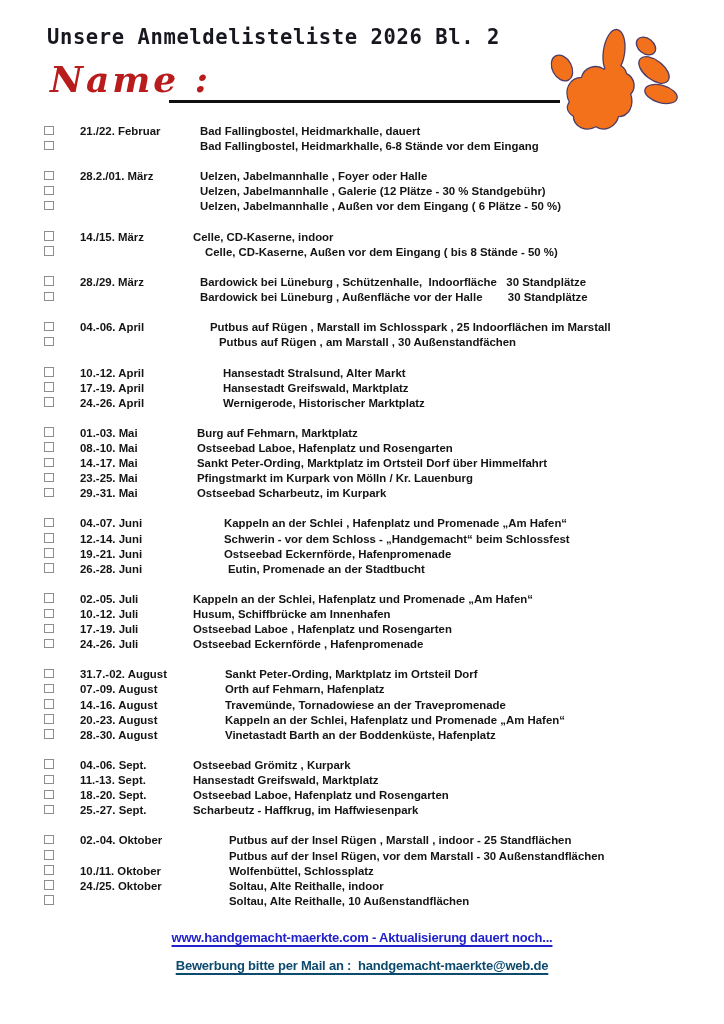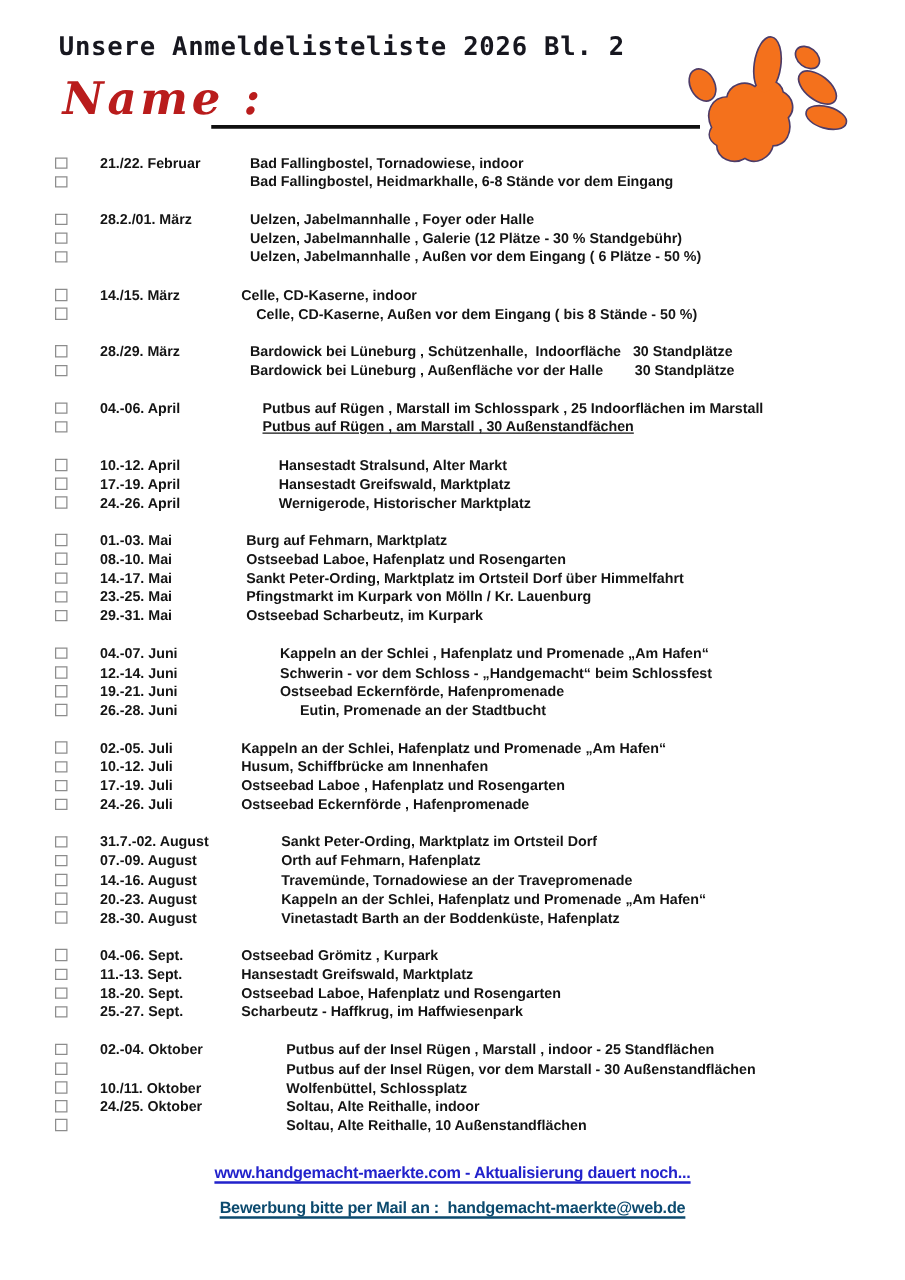--- a/index.html
+++ b/index.html
@@ -73,21 +73,21 @@
     </defs>
     <use href="#hand-shapes" stroke="#4D3C68" stroke-width="2.6"></use>
     <use href="#hand-shapes"></use>
   </svg>
 
   <div class="list">
       <div class="group">
         <div class="row">
           <span class="cb"></span>
           <span class="date">21./22. Februar</span>
-          <span class="desc" style="left: 200px;">Bad Fallingbostel, Tornadowiese, indoor</span>
+          <span class="desc" style="left: 200px;">Bad Fallingbostel, Heidmarkhalle, dauert</span>
         </div>
         <div class="row">
           <span class="cb"></span>
           <span class="desc" style="left: 200px;">Bad Fallingbostel, Heidmarkhalle, 6-8 Stände vor dem Eingang</span>
         </div>
       </div>
       <div class="group">
         <div class="row">
           <span class="cb"></span>
           <span class="date">28.2./01. März</span>
@@ -125,21 +125,21 @@
         </div>
       </div>
       <div class="group">
         <div class="row">
           <span class="cb"></span>
           <span class="date">04.-06. April</span>
           <span class="desc" style="left: 210px;">Putbus auf Rügen , Marstall im Schlosspark , 25 Indoorflächen im Marstall</span>
         </div>
         <div class="row">
           <span class="cb"></span>
-          <span class="desc" style="left: 210px; text-decoration: underline;">Putbus auf Rügen , am Marstall , 30 Außenstandfächen</span>
+          <span class="desc" style="left: 219px;">Putbus auf Rügen , am Marstall , 30 Außenstandfächen</span>
         </div>
       </div>
       <div class="group">
         <div class="row">
           <span class="cb"></span>
           <span class="date">10.-12. April</span>
           <span class="desc" style="left: 223px;">Hansestadt Stralsund, Alter Markt</span>
         </div>
         <div class="row">
           <span class="cb"></span>
@@ -191,21 +191,21 @@
           <span class="desc" style="left: 224px;">Schwerin - vor dem Schloss - „Handgemacht“ beim Schlossfest</span>
         </div>
         <div class="row">
           <span class="cb"></span>
           <span class="date">19.-21. Juni</span>
           <span class="desc" style="left: 224px;">Ostseebad Eckernförde, Hafenpromenade</span>
         </div>
         <div class="row">
           <span class="cb"></span>
           <span class="date">26.-28. Juni</span>
-          <span class="desc" style="left: 240px;">Eutin, Promenade an der Stadtbucht</span>
+          <span class="desc" style="left: 228px;">Eutin, Promenade an der Stadtbucht</span>
         </div>
       </div>
       <div class="group">
         <div class="row">
           <span class="cb"></span>
           <span class="date">02.-05. Juli</span>
           <span class="desc" style="left: 193px;">Kappeln an der Schlei, Hafenplatz und Promenade „Am Hafen“</span>
         </div>
         <div class="row">
           <span class="cb"></span>

